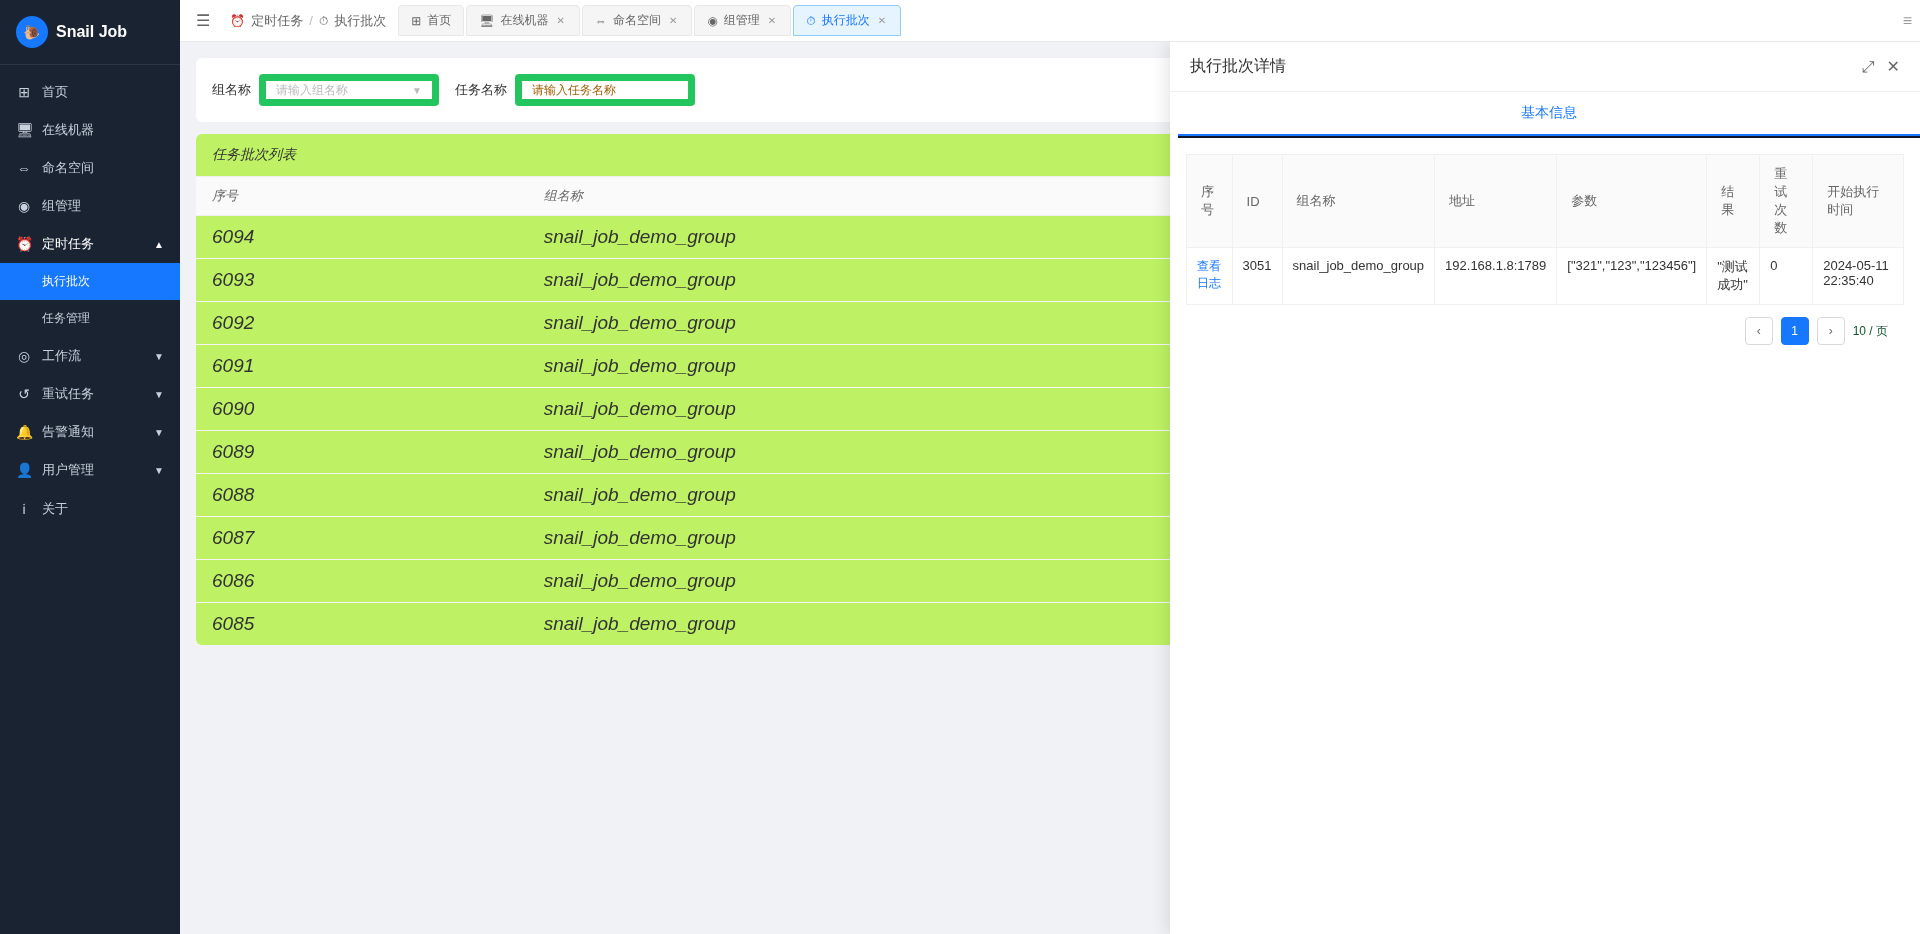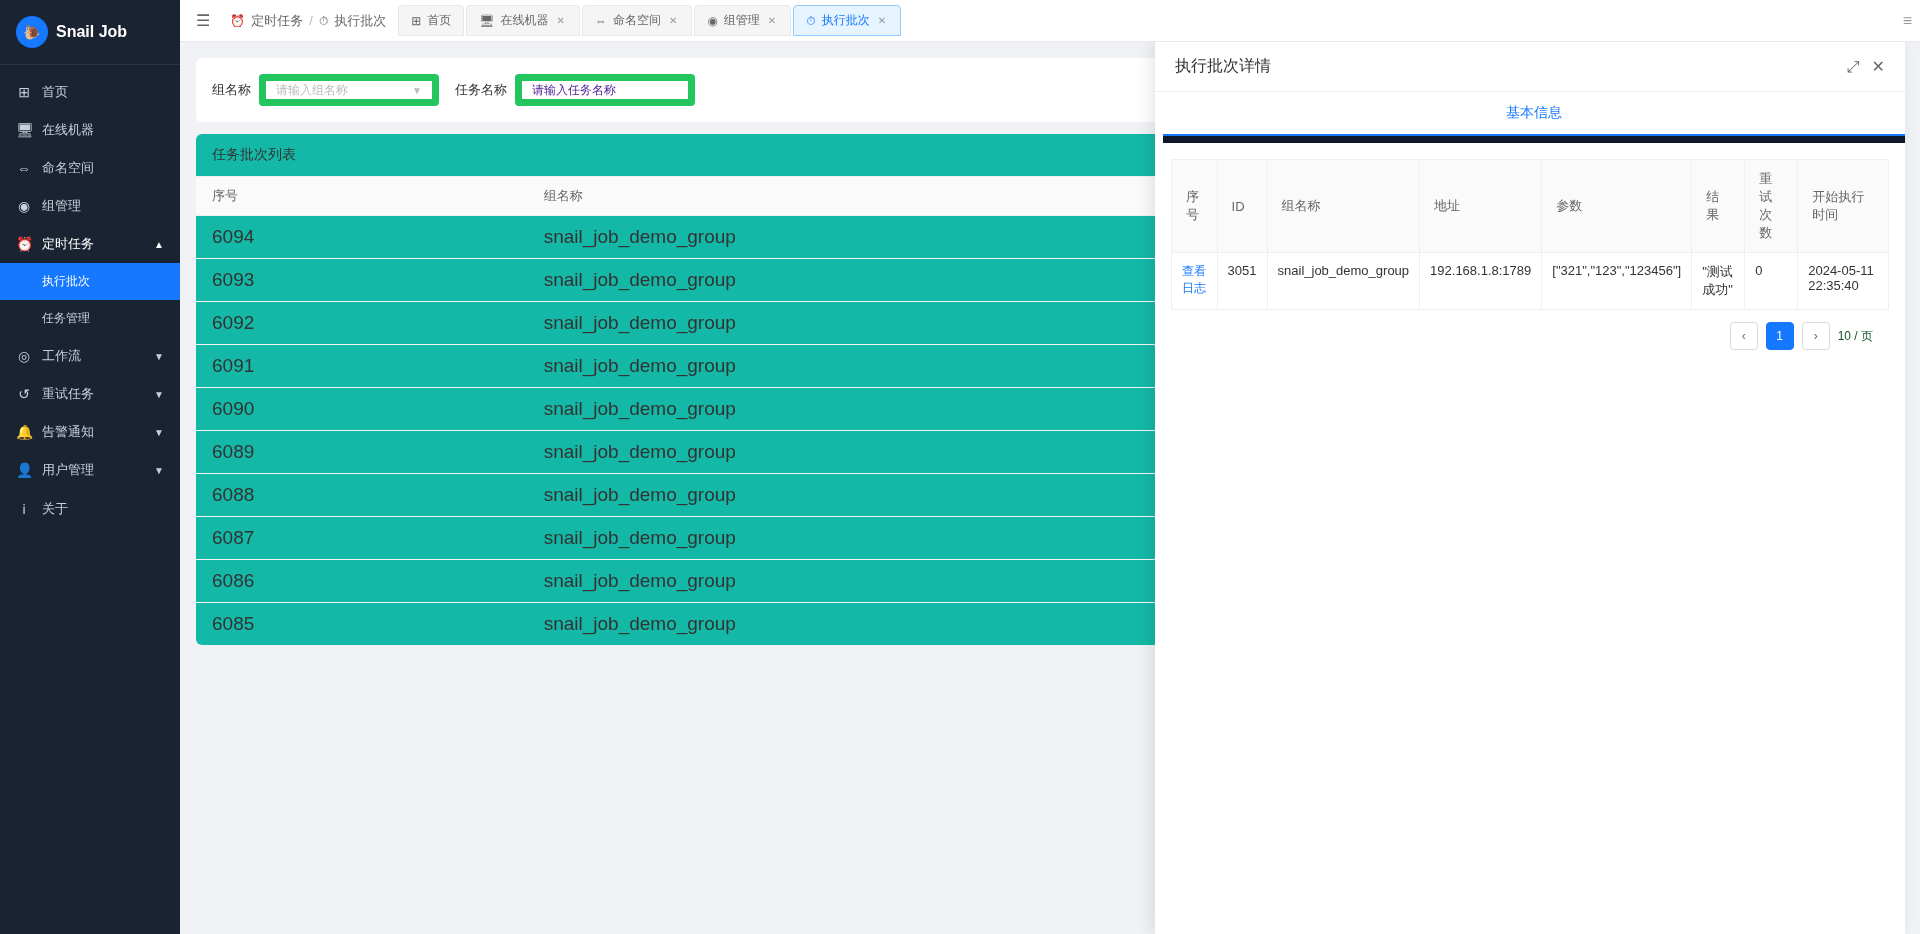--- a/index.html
+++ b/index.html
@@ -162,23 +162,24 @@
       outline: none;
       display: flex;
       align-items: center;
       background: white;
       cursor: pointer;
     }
     .filter-input-suffix { margin-left: auto; color: #bbb; font-size: 10px; }
 
     
     .table-section {
-      background: #14b8a6;
+      background: #bef264;
       border-radius: 6px;
       overflow: hidden;
+      font-style: italic;
     }
     .table-title {
       padding: 12px 16px;
       font-size: 14px;
       font-weight: 500;
       color: #333;
       border-bottom: 1px solid #f0f0f0;
     }
     .data-table {
       width: 100%;
@@ -198,21 +199,21 @@
       font-size: 19px;
       color: #333;
       border-bottom: 1px solid #f5f5f5;
     }
     .data-table tr:last-child td { border-bottom: none; }
     .link-text { color: #1677ff; cursor: pointer; }
 
     
     .detail-panel {
       position: absolute;
-      right: 15px;
+      right: 0;
       top: 0;
       width: 750px;
       height: 100%;
       background: white;
       box-shadow: -4px 0 16px rgba(0,0,0,0.1);
       display: flex;
       flex-direction: column;
       z-index: 10;
     }
     .detail-header {
@@ -234,21 +235,21 @@
     }
     .detail-action-btn {
       cursor: pointer;
       color: #666;
       font-size: 16px;
     }
 
     
     .detail-tabs {
       display: flex;
-      border-bottom: 7px solid #0f172a;
+      border-bottom: 2px solid #0f172a;
       margin-left: 8px;
     }
     .detail-tab {
       flex: 1;
       text-align: center;
       padding: 12px;
       cursor: pointer;
       font-size: 14px;
       color: #666;
     }
@@ -464,21 +465,21 @@
         <div class="filter-item">
           <span class="filter-label">组名称</span>
           <div class="filter-input">
             <span style="color:#bbb; font-size:12px;">请输入组名称</span>
             <span class="filter-input-suffix">▼</span>
           </div>
         </div>
         <div class="filter-item">
           <span class="filter-label">任务名称</span>
           <div class="filter-input">
-            <span style="color:#4c1d95; font-size:12px;">请输入任务名称</span>
+            <span style="color:#a16207; font-size:12px;">请输入任务名称</span>
           </div>
         </div>
       </div>
 
       <div class="table-section">
         <div class="table-title">任务批次列表</div>
         <table class="data-table">
           <thead>
             <tr>
               <th>序号</th>

